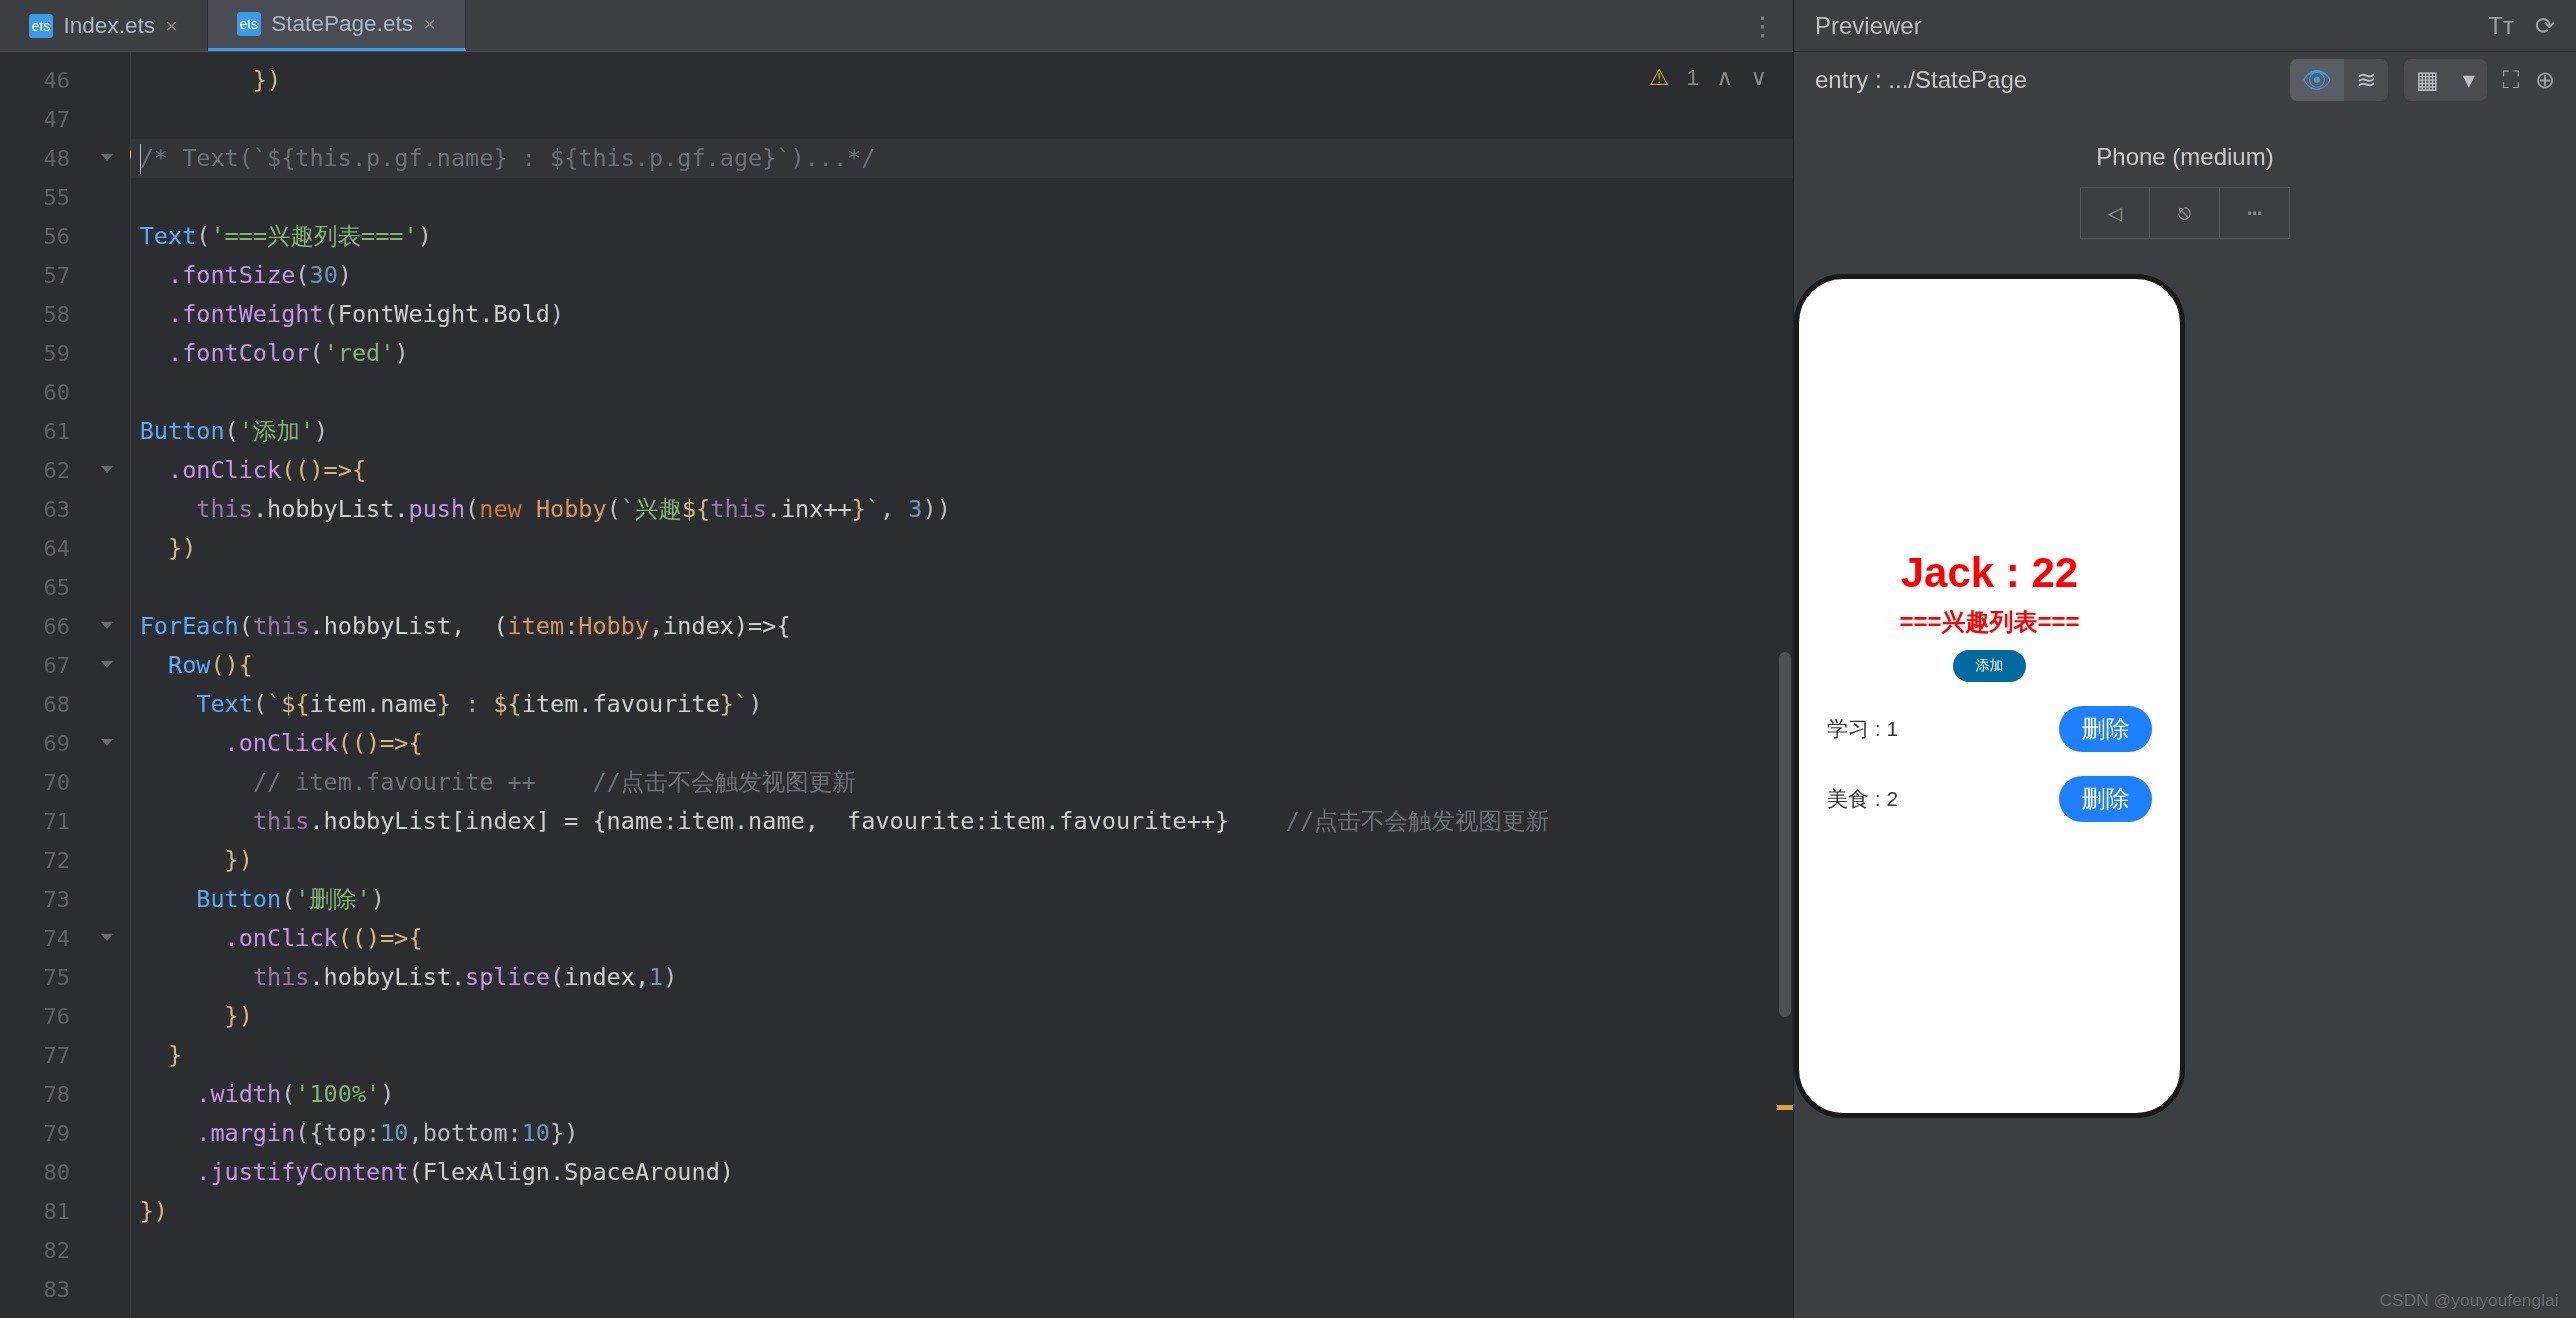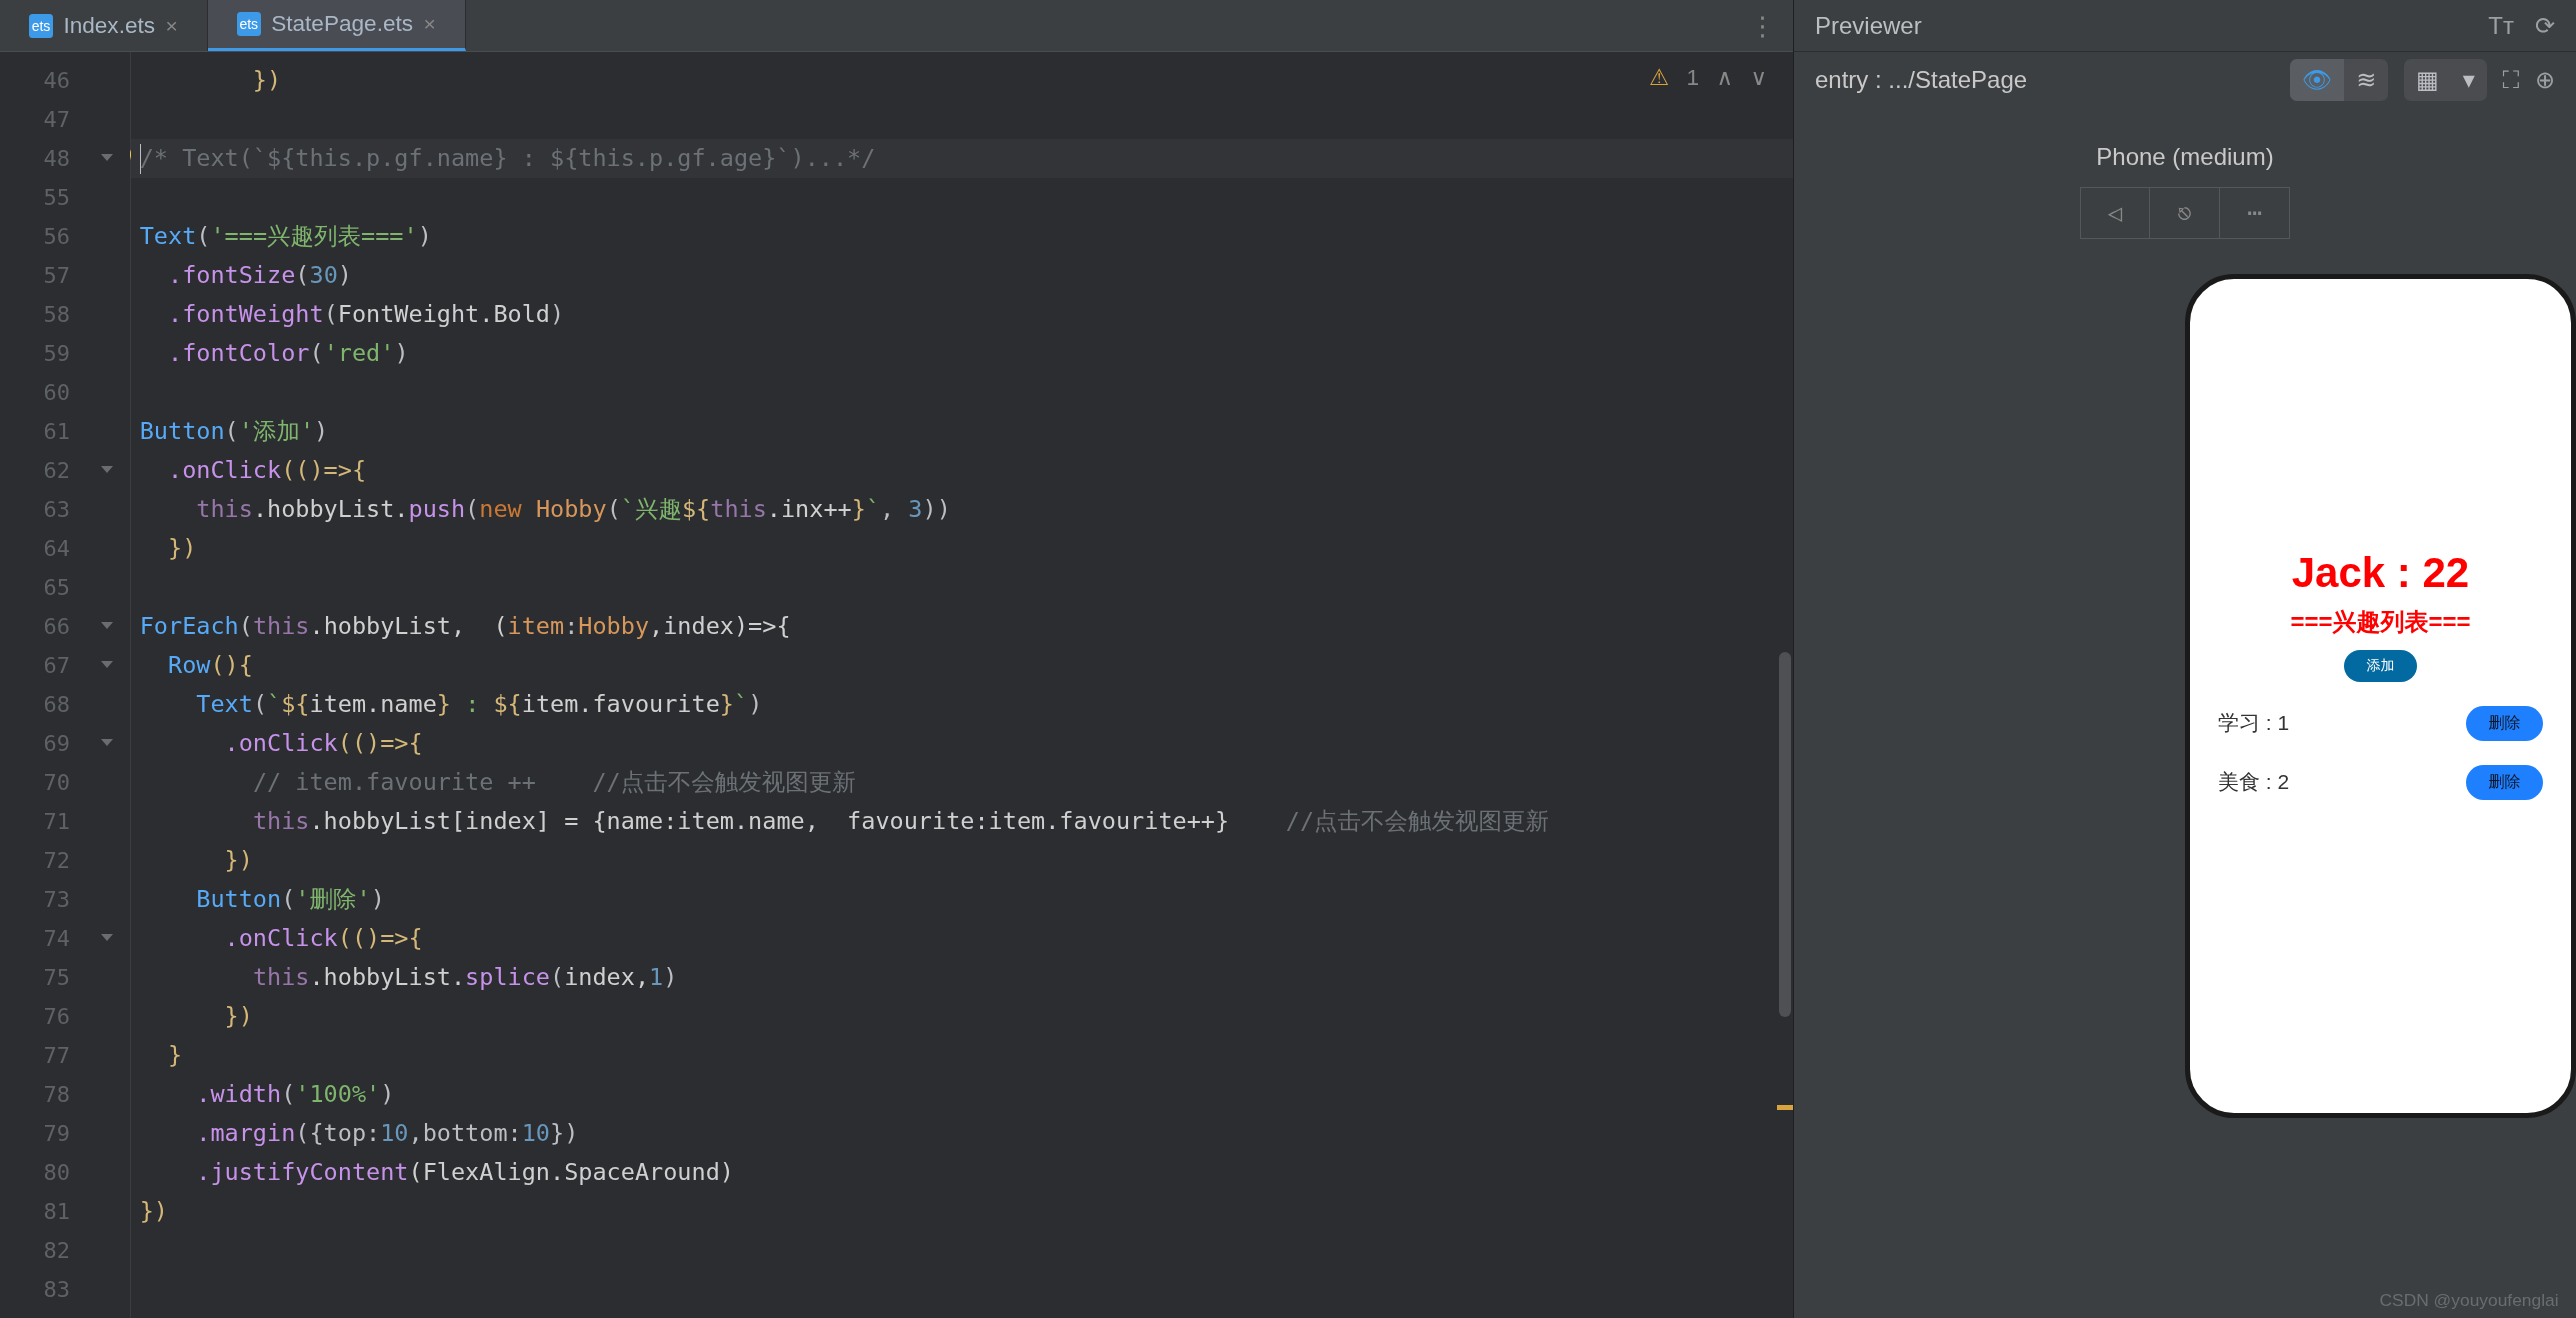--- a/index.html
+++ b/index.html
@@ -175,21 +175,21 @@
       margin-bottom: 35px;
     }
     .dc-btn {
       width: 70px; height: 52px;
       border: 0.9px solid #55575a;
       display: flex; align-items: center; justify-content: center;
       color: #888;
       font-size: 24px;
     }
     .dc-btn + .dc-btn { border-left: none; }
-    .phone-wrap { flex: 1; display: flex; justify-content: flex-end; align-items: flex-start; }
+    .phone-wrap { flex: 1; display: flex; justify-content: flex-start; align-items: flex-start; }
     .phone {
       width: 391px; height: 844px;
       background: #fff;
       border-radius: 49px;
       border: 5.2px solid #1a1a1a;
       position: relative;
       overflow: hidden;
     }
     .phone-side-btn {
       position: absolute;
@@ -218,22 +218,22 @@
       display: flex;
       justify-content: space-between;
       align-items: center;
       padding: 0 28px;
       margin-top: 24px;
       font-size: 21px;
       color: #333;
     }
     .ph-row-btn {
       background: #1e80ff;
-      color: #0f172a;
-      font-size: 16px;
+      color: #ffffff;
+      font-size: 24px;
       padding: 7px 22.6px;
       border-radius: 26px;
     }
     .watermark {
       position: absolute;
       right: 17.4px; bottom: 7px;
       font-family: -apple-system, sans-serif;
       font-size: 17.4px;
       color: #6a6d70;
     }

